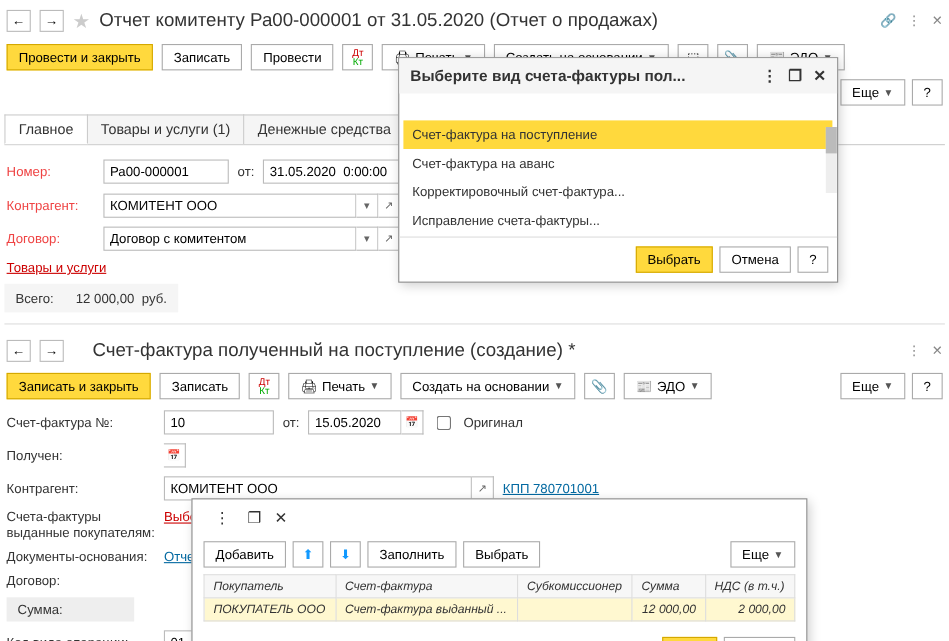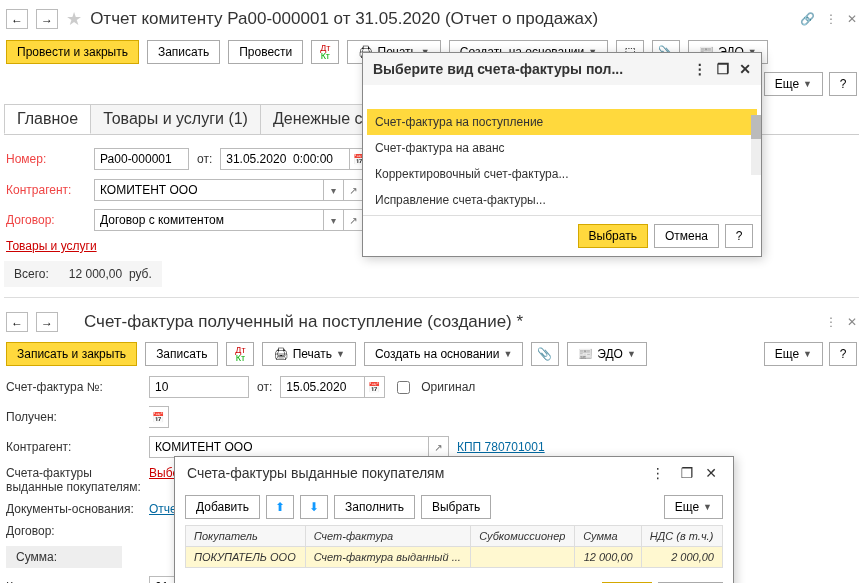--- a/index.html
+++ b/index.html
@@ -41,21 +41,21 @@
   .dtct .d { color: #c00; }
   .dtct .k { color: #0a0; }
   .toolbar-right { margin-left: auto; display: flex; gap: 6px; }
   .caret { font-size: 9px; color: #555; }
   .tabs { display: flex; border-bottom: 1px solid #ccc; margin: 2px 0 8px; }
   .tab {
     padding: 5px 12px;
     border: 1px solid #ccc;
     border-bottom: none;
     background: #f5f5f5;
-    font-size: 16px;
+    font-size: 13px;
     cursor: pointer;
     margin-right: -1px;
   }
   .tab.active { background: #fff; border-bottom: 1px solid #fff; position: relative; z-index: 1; }
   .fld-row { display: flex; align-items: center; gap: 8px; padding: 4px 2px; }
   .fld-label { width: 80px; color: #ef4444; }
   .input {
     border: 1px solid #bbb;
     background: #fff;
     padding: 3px 5px;
@@ -155,21 +155,21 @@
 
   <div class="tabs">
     <div class="tab active">Главное</div>
     <div class="tab">Товары и услуги (1)</div>
     <div class="tab">Денежные средства</div>
     <div class="tab">Расчеты</div>
   </div>
 
   <div class="fld-row">
     <span class="fld-label">Номер:</span>
-    <input class="input" style="width: 95px;" value="Ра00-000001">
+    <input class="input" style="width: 114px;" value="Ра00-000001">
     <span>от:</span>
     <span class="input-wrap">
       <input class="input" style="width: 130px;" value="31.05.2020  0:00:00">
       <span class="input-btn">📅</span>
     </span>
     <button class="btn icon-only">✎</button>
   </div>
 
   <div class="fld-row">
     <span class="fld-label">Контрагент:</span>
@@ -306,21 +306,20 @@
 
   <div class="fld-row">
     <span class="fld-label-wide">Код вида операции:</span>
     <span class="input-wrap">
       <input class="input" style="width: 40px;" value="01">
     </span>
   </div>
 
   <div class="popup2" style="left:170px; top:148px;">
     <div class="popup2-header">
-      <span style="flex:1">Счета-фактуры выданные покупателям</span>
       <span style="margin:0 8px;cursor:pointer">⋮</span>
       <span style="margin:0 8px;cursor:pointer">❐</span>
       <span style="margin:0 4px;cursor:pointer">✕</span>
     </div>
     <div class="popup2-toolbar">
       <button class="btn">Добавить</button>
       <button class="btn icon-only" style="color:#19f">⬆</button>
       <button class="btn icon-only" style="color:#19f">⬇</button>
       <button class="btn">Заполнить</button>
       <button class="btn">Выбрать</button>

